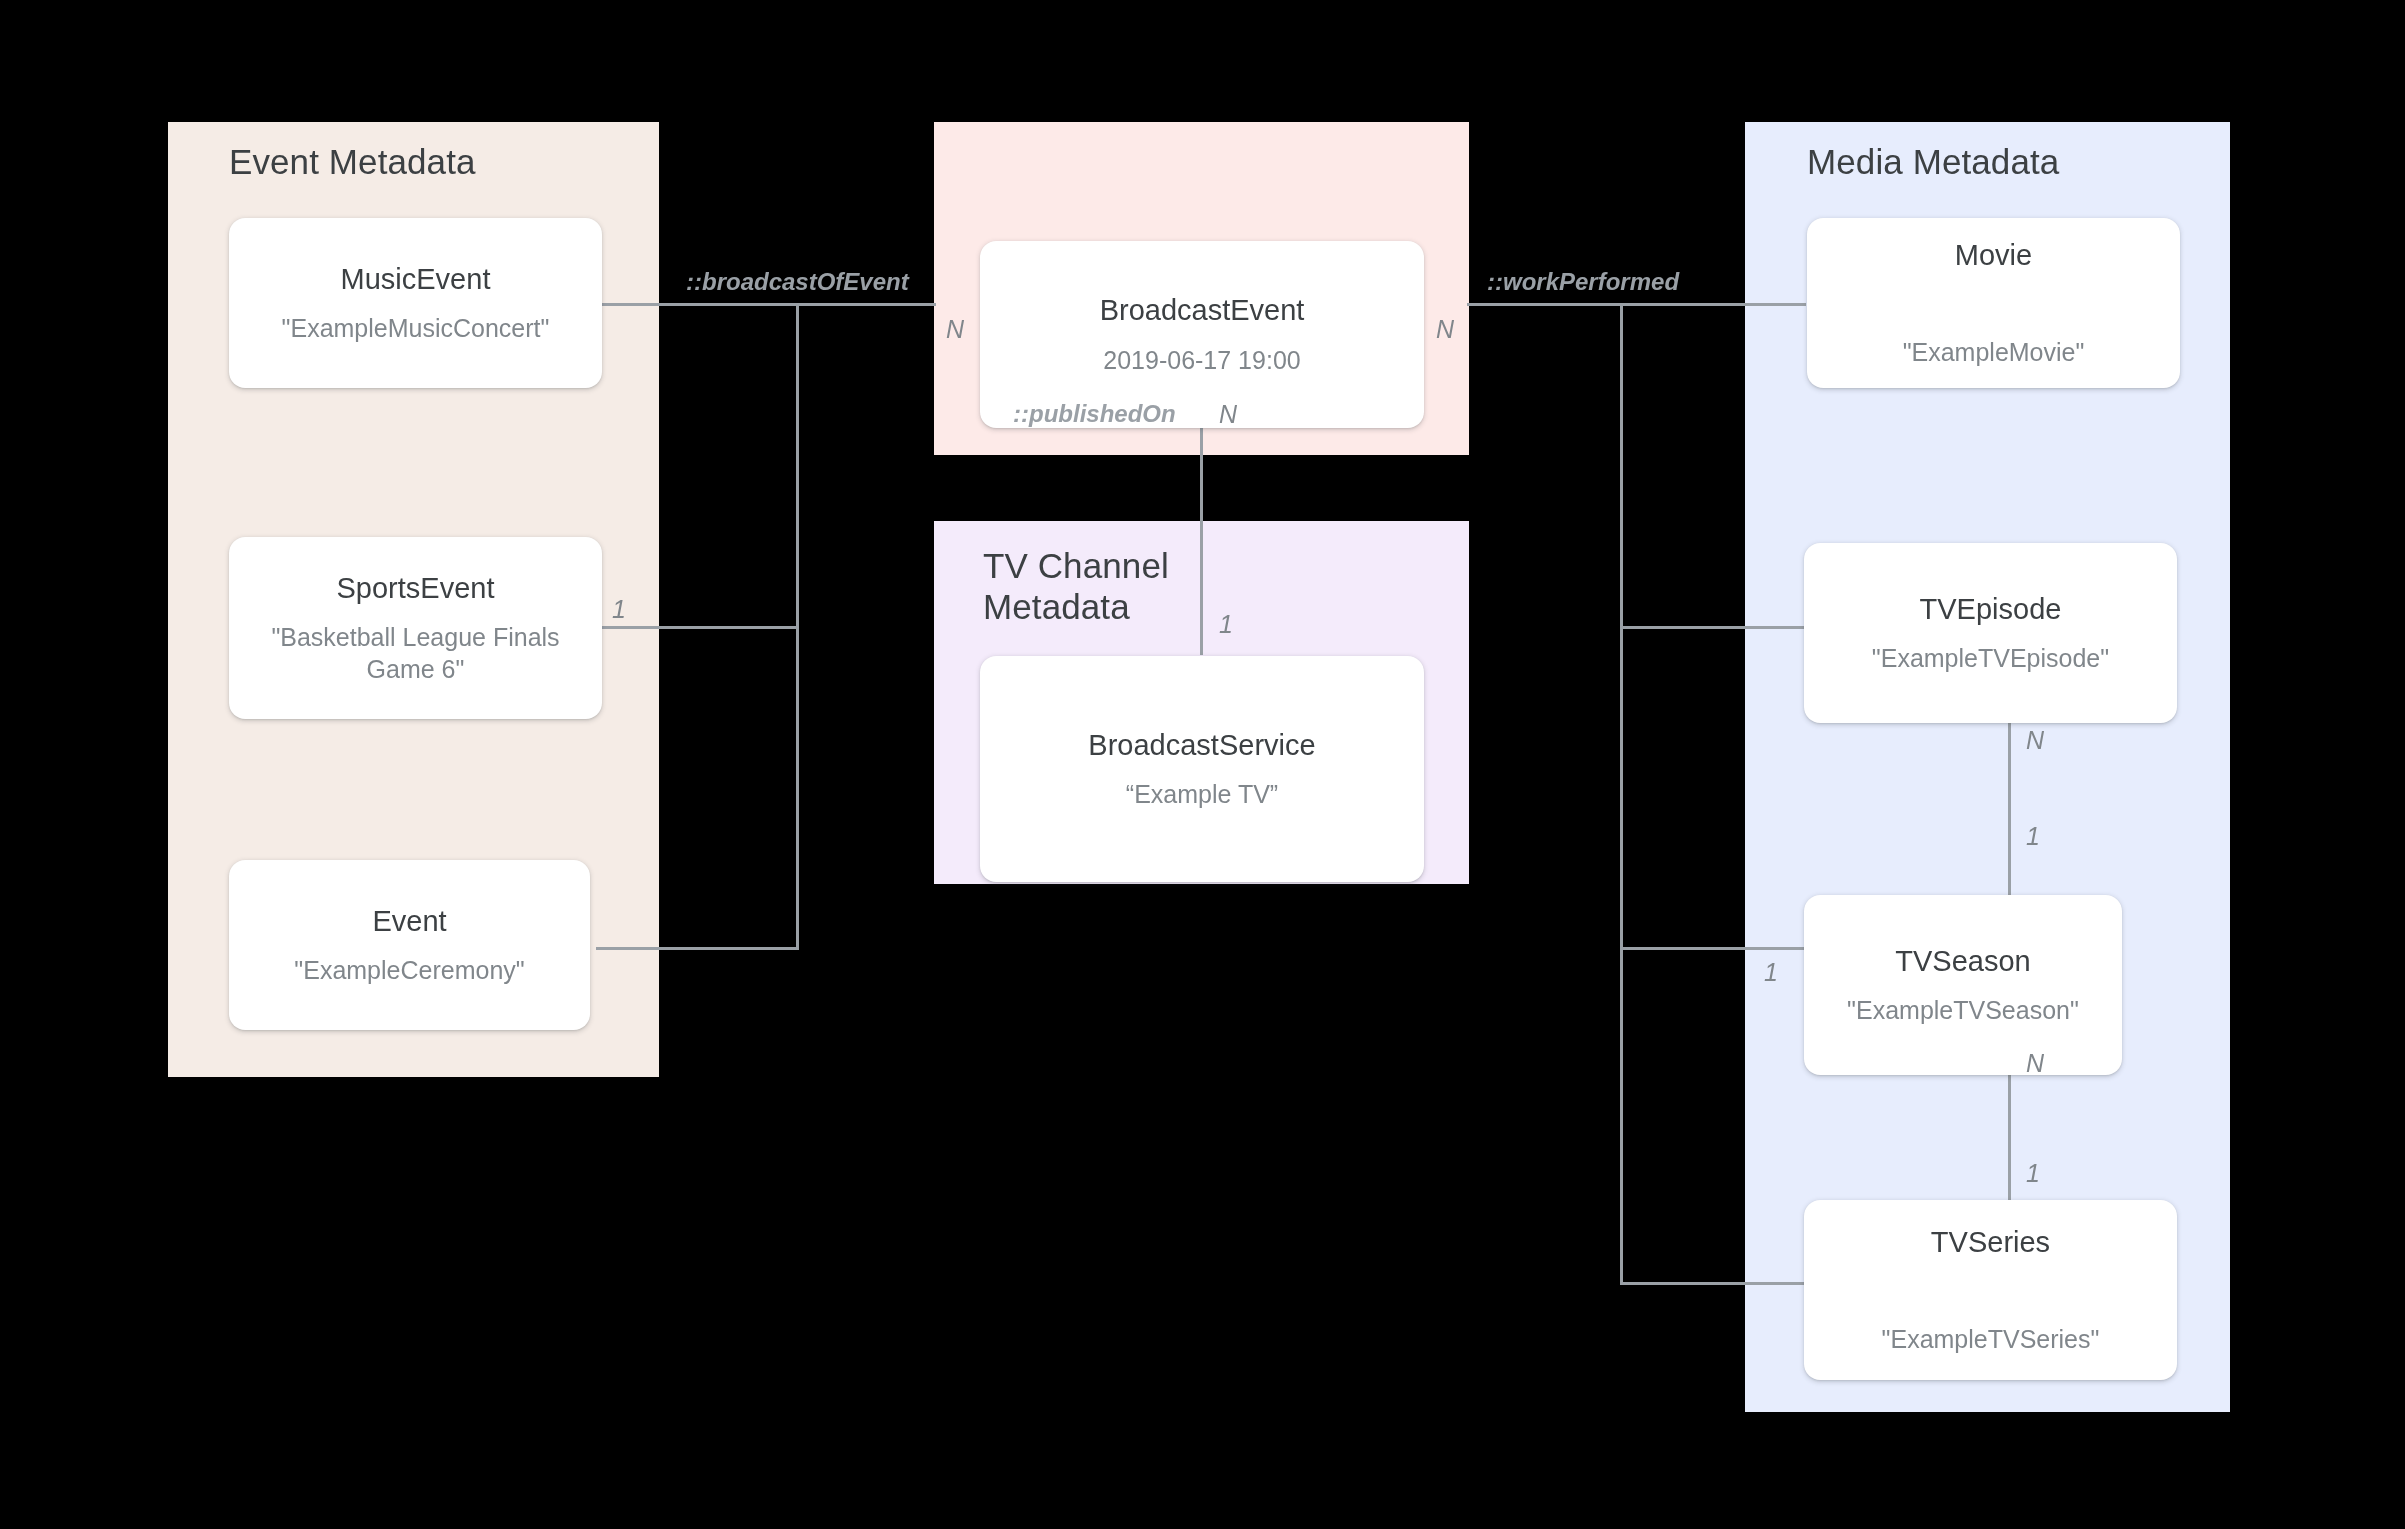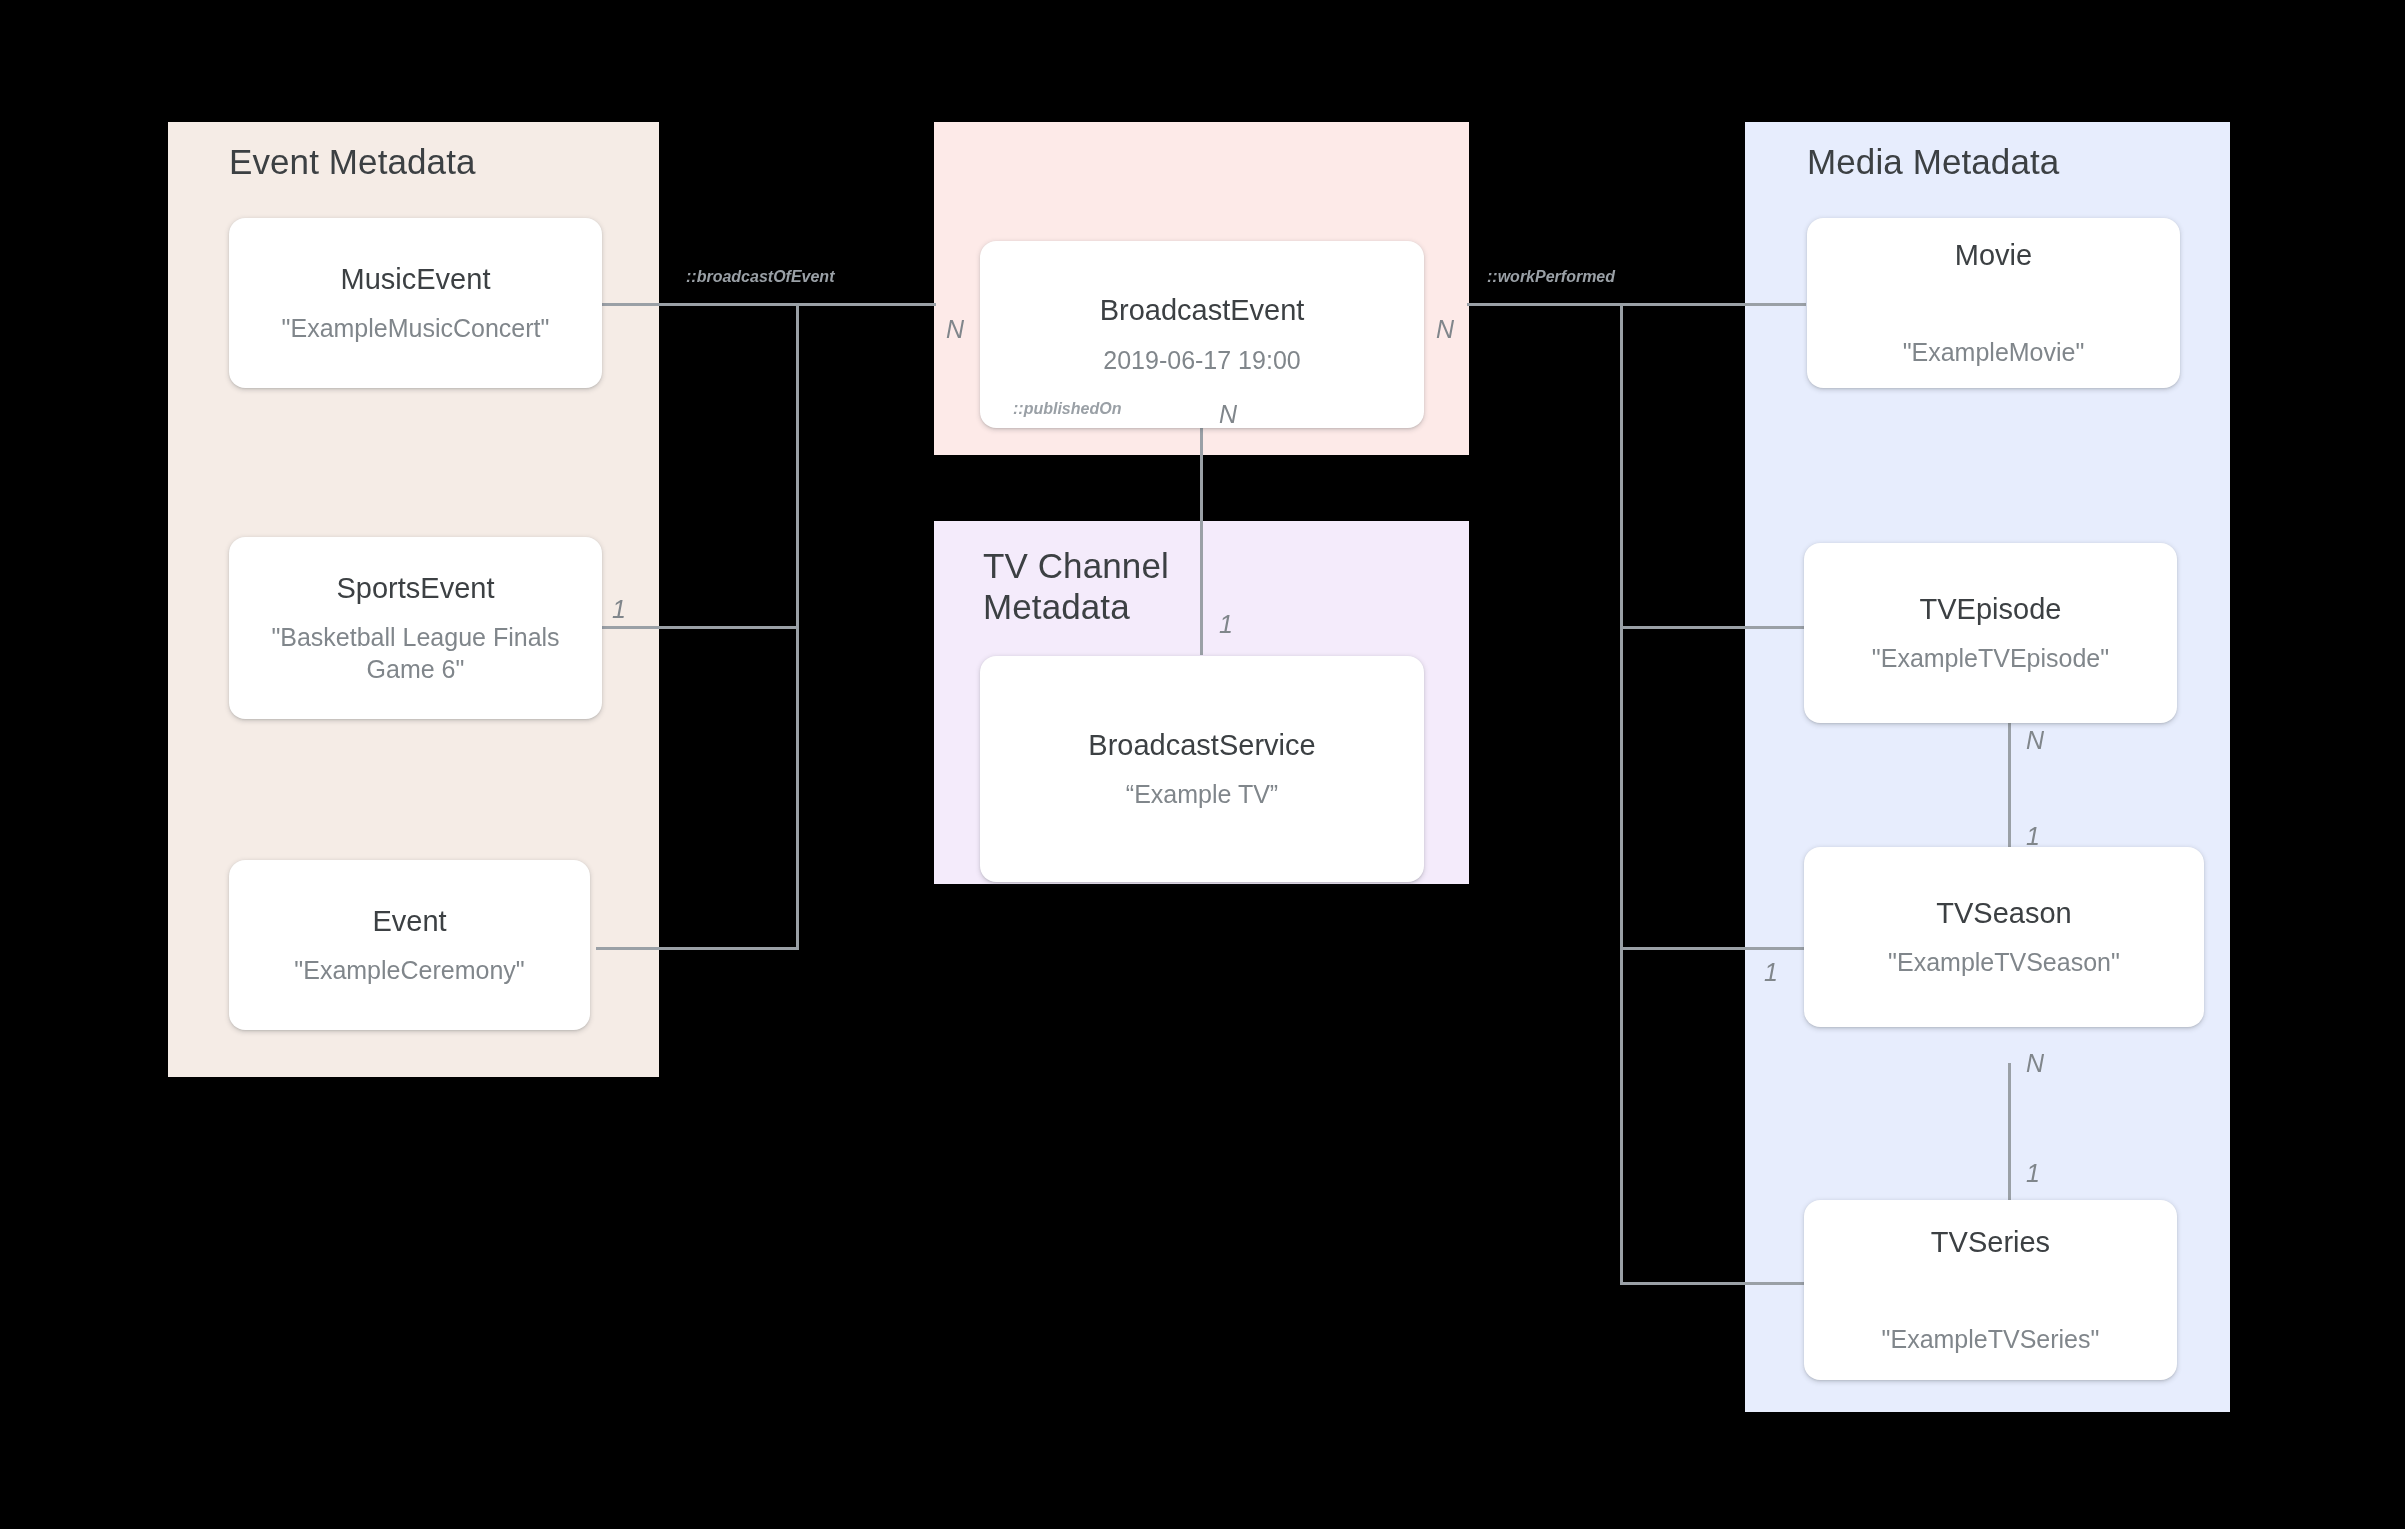--- a/index.html
+++ b/index.html
@@ -64,21 +64,21 @@
   .edge {
     position: absolute;
     background: #9aa0a6;
   }
   .edge.h { height: 2.9px; }
   .edge.v { width: 2.9px; }
 
   
   .rel-label {
     position: absolute;
-    font-size: 16px;
+    font-size: 24px;
     font-style: italic;
     font-weight: bold;
     color: #9aa0a6;
     white-space: nowrap;
   }
   .card-label {
     position: absolute;
     font-size: 25px;
     font-style: italic;
     color: #80868b;
@@ -148,21 +148,21 @@
   <div class="node" style="left:1807px; top:218px; width:373px; height:170px;gap:48px;">
     <div class="node-title">Movie</div>
     <div class="node-value">"ExampleMovie"</div>
   </div>
 
   <div class="node" style="left:1804px; top:543px; width:373px; height:180px;">
     <div class="node-title">TVEpisode</div>
     <div class="node-value">"ExampleTVEpisode"</div>
   </div>
 
-  <div class="node" style="left:1804px; top:847px; width:400px; height:180px;">
+  <div class="node" style="left:1804px; top:895px; width:318px; height:180px;">
     <div class="node-title">TVSeason</div>
     <div class="node-value">"ExampleTVSeason"</div>
   </div>
 
   <div class="node" style="left:1804px; top:1200px; width:373px; height:180px;gap:48px;">
     <div class="node-title">TVSeries</div>
     <div class="node-value">"ExampleTVSeries"</div>
   </div>
 
   <div class="rel-label" style="left:686px; top:268px;">::broadcastOfEvent</div>

